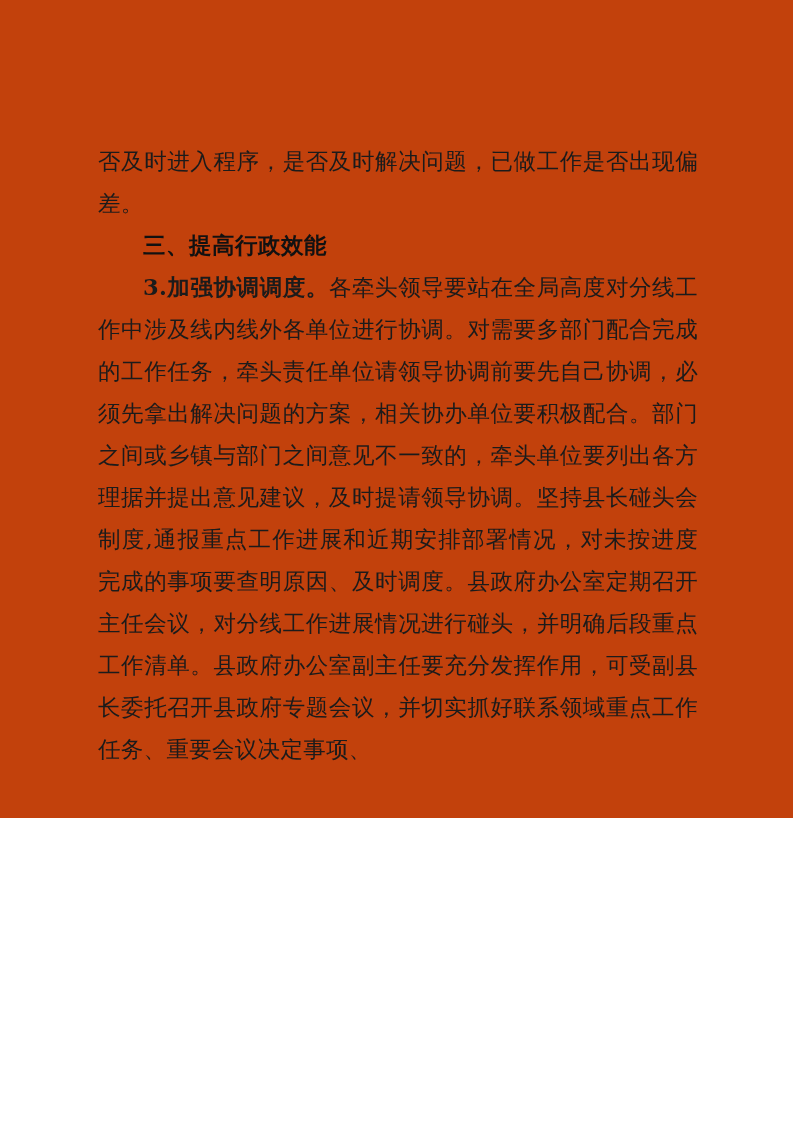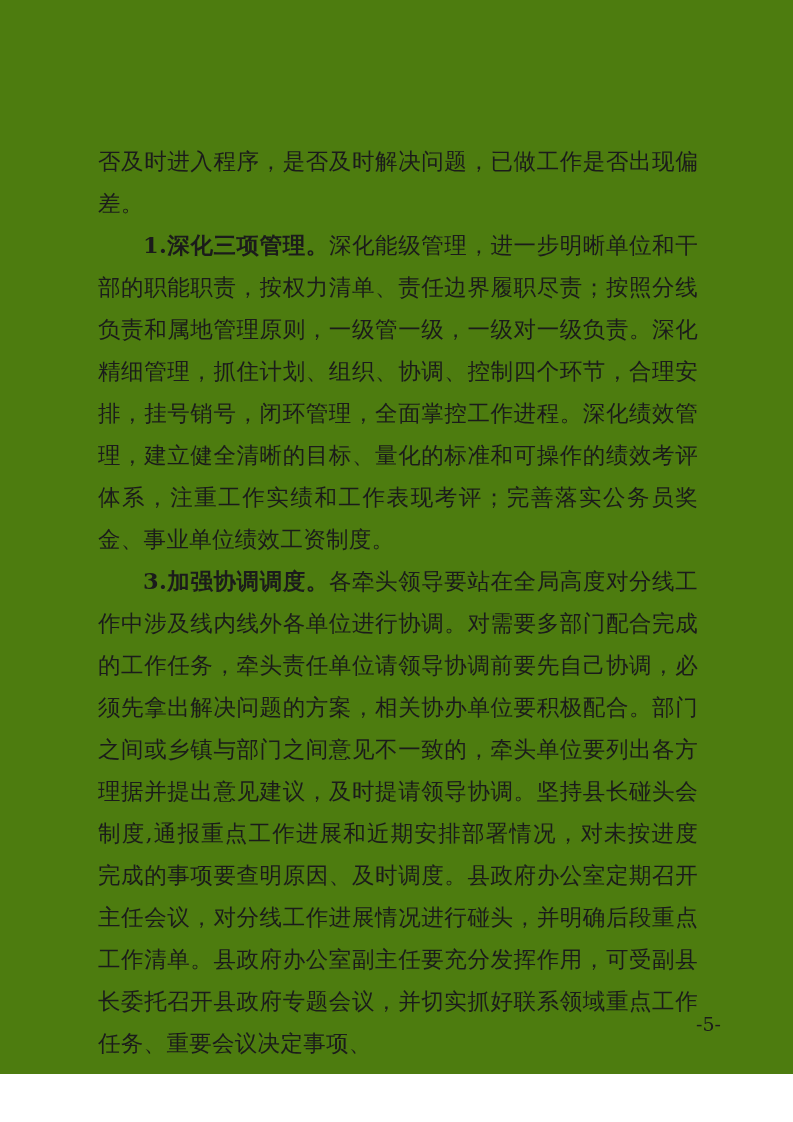--- a/index.html
+++ b/index.html
@@ -6,22 +6,22 @@
     margin: 0;
     padding: 0;
     background: #ffffff;
   }
   body {
     font-family: "DejaVu Serif", "Liberation Serif", serif;
   }
   .page {
     position: relative;
     width: 793px;
-    height: 1074px;
-    background: #4d7c0f;
+    height: 818px;
+    background: #c2410c;
     box-sizing: border-box;
     overflow: hidden;
   }
   .content {
     position: absolute;
     left: 98px;
     top: 140px;
     width: 600px;
   }
   .para {
@@ -58,21 +58,21 @@
   }
 </style>
 </head>
 <body>
 
 <div class="page">
   <div class="content">
 
     <p class="para">否及时进入程序，是否及时解决问题，已做工作是否出现偏差。</p>
 
+    <p class="heading">三、提高行政效能</p>
 
-    <p class="para indent"><span class="lead">1.深化三项管理。</span><span>深化能级管理，进一步明晰单位和干部的职能职责，按权力清单、责任边界履职尽责；按照分线负责和属地管理原则，一级管一级，一级对一级负责。深化精细管理，抓住计划、组织、协调、控制四个环节，合理安排，挂号销号，闭环管理，全面掌控工作进程。深化绩效管理，建立健全清晰的目标、量化的标准和可操作的绩效考评体系，注重工作实绩和工作表现考评；完善落实公务员奖金、事业单位绩效工资制度。</span></p>
 
     <p class="para indent"><span class="lead">3.加强协调调度。</span><span>各牵头领导要站在全局高度对分线工作中涉及线内线外各单位进行协调。对需要多部门配合完成的工作任务，牵头责任单位请领导协调前要先自己协调，必须先拿出解决问题的方案，相关协办单位要积极配合。部门之间或乡镇与部门之间意见不一致的，牵头单位要列出各方理据并提出意见建议，及时提请领导协调。坚持县长碰头会制度,通报重点工作进展和近期安排部署情况，对未按进度完成的事项要查明原因、及时调度。县政府办公室定期召开主任会议，对分线工作进展情况进行碰头，并明确后段重点工作清单。县政府办公室副主任要充分发挥作用，可受副县长委托召开县政府专题会议，并切实抓好联系领域重点工作任务、重要会议决定事项、</span></p>
 
   </div>
 
   <div class="page-number">-5-</div>
 </div>
 
 </body></html>

